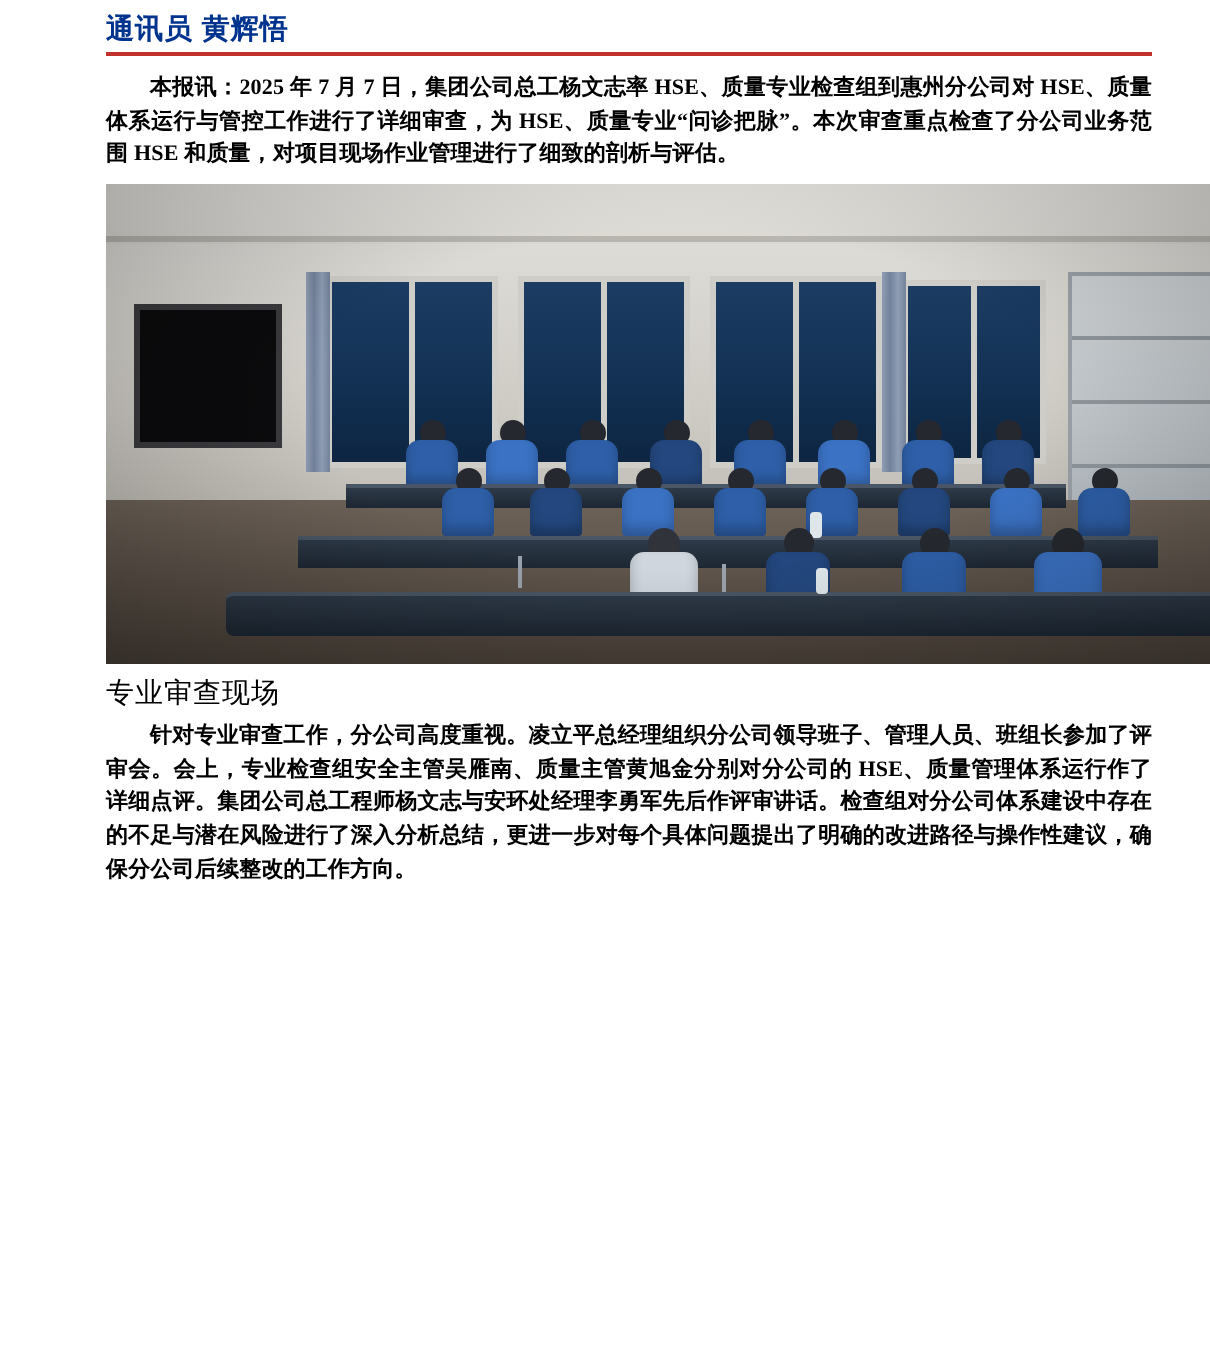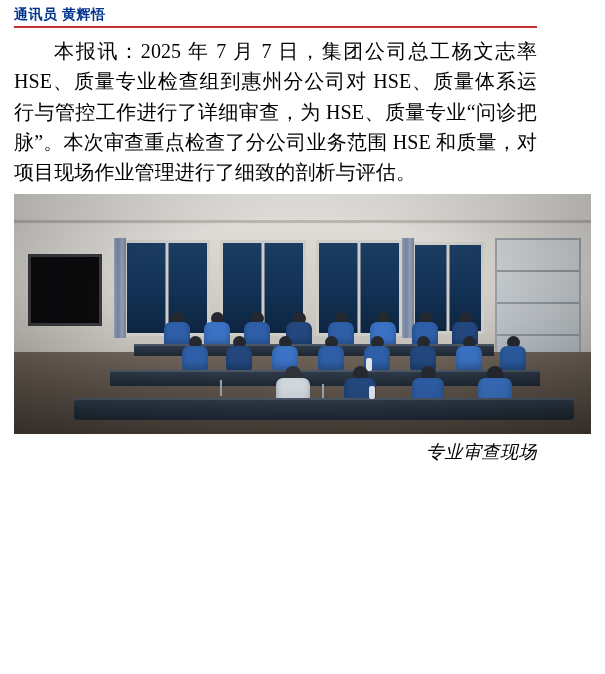--- a/index.html
+++ b/index.html
@@ -13,44 +13,46 @@
     font-family: "Liberation Serif", "DejaVu Serif", serif;
     color: #000000;
     overflow: hidden;
   }
   .page {
     position: relative;
     width: 551px;
     height: 674px;
     box-sizing: border-box;
     padding: 0 14px;
+    margin-left: 39px;
   }
   .byline {
     font-family: "Liberation Sans", "DejaVu Sans", sans-serif;
     font-weight: bold;
     font-size: 14px;
     color: #00338e;
     letter-spacing: 0.5px;
     padding: 6px 0 3px 0;
     line-height: 1.2;
   }
   .rule {
     border: none;
     border-top: 2px solid #c0312b;
     margin: 0 0 8px 0;
     height: 0;
   }
   p.body-text {
-    font-size: 20px;
+    font-size: 11px;
     line-height: 1.52;
     text-align: justify;
     text-justify: inter-ideograph;
     margin: 0 0 6px 0;
     text-indent: 2em;
     letter-spacing: 0.1px;
+    font-weight: bold;
   }
   .figure {
     margin: 4px 0 2px 0;
   }
   .photo {
     position: relative;
     width: 577px;
     height: 240px;
     overflow: hidden;
     background: #2b3a52;
@@ -134,25 +136,24 @@
   }
   .ph-bottle {
     position: absolute; width: 6px; height: 13px; background: #dfe6ea;
     border-radius: 2px;
   }
   .ph-vignette {
     position: absolute; inset: 0;
     background: radial-gradient(ellipse at 50% 45%, rgba(0,0,0,0) 45%, rgba(0,0,0,0.30) 100%);
   }
   .caption {
-    text-align: right;
-    font-size: 18px;
+    text-align: left;
+    font-size: 14px;
     margin: 6px 0 4px 0;
     letter-spacing: 0.5px;
-    font-style: italic;
   }
 </style>
 </head>
 <body>
 
 <div class="page">
 
   <div class="byline">通讯员  黄辉悟</div>
   <hr class="rule">
 
@@ -276,14 +277,15 @@
       <div class="ph-table" style="left:60px; top:204px; width:500px; height:20px; border-radius:4px;"></div>
       <div class="ph-bottle" style="left:355px; top:192px;"></div>
       <div class="ph-mic" style="left:206px; top:186px; height:16px;"></div>
       <div class="ph-mic" style="left:308px; top:190px; height:14px;"></div>
 
       <div class="ph-vignette"></div>
     </div>
     <div class="caption">专业审查现场</div>
   </div>
 
+  <p class="body-text">针对专业审查工作，分公司高度重视。凌立平总经理组织分公司领导班子、管理人员、班组长参加了评审会。会上，专业检查组安全主管吴雁南、质量主管黄旭金分别对分公司的 HSE、质量管理体系运行作了详细点评。集团公司总工程师杨文志与安环处经理李勇军先后作评审讲话。检查组对分公司体系建设中存在的不足与潜在风险进行了深入分析总结，更进一步对每个具体问题提出了明确的改进路径与操作性建议，确保分公司后续整改的工作方向。</p>
 
 </div>
 
 </body></html>

